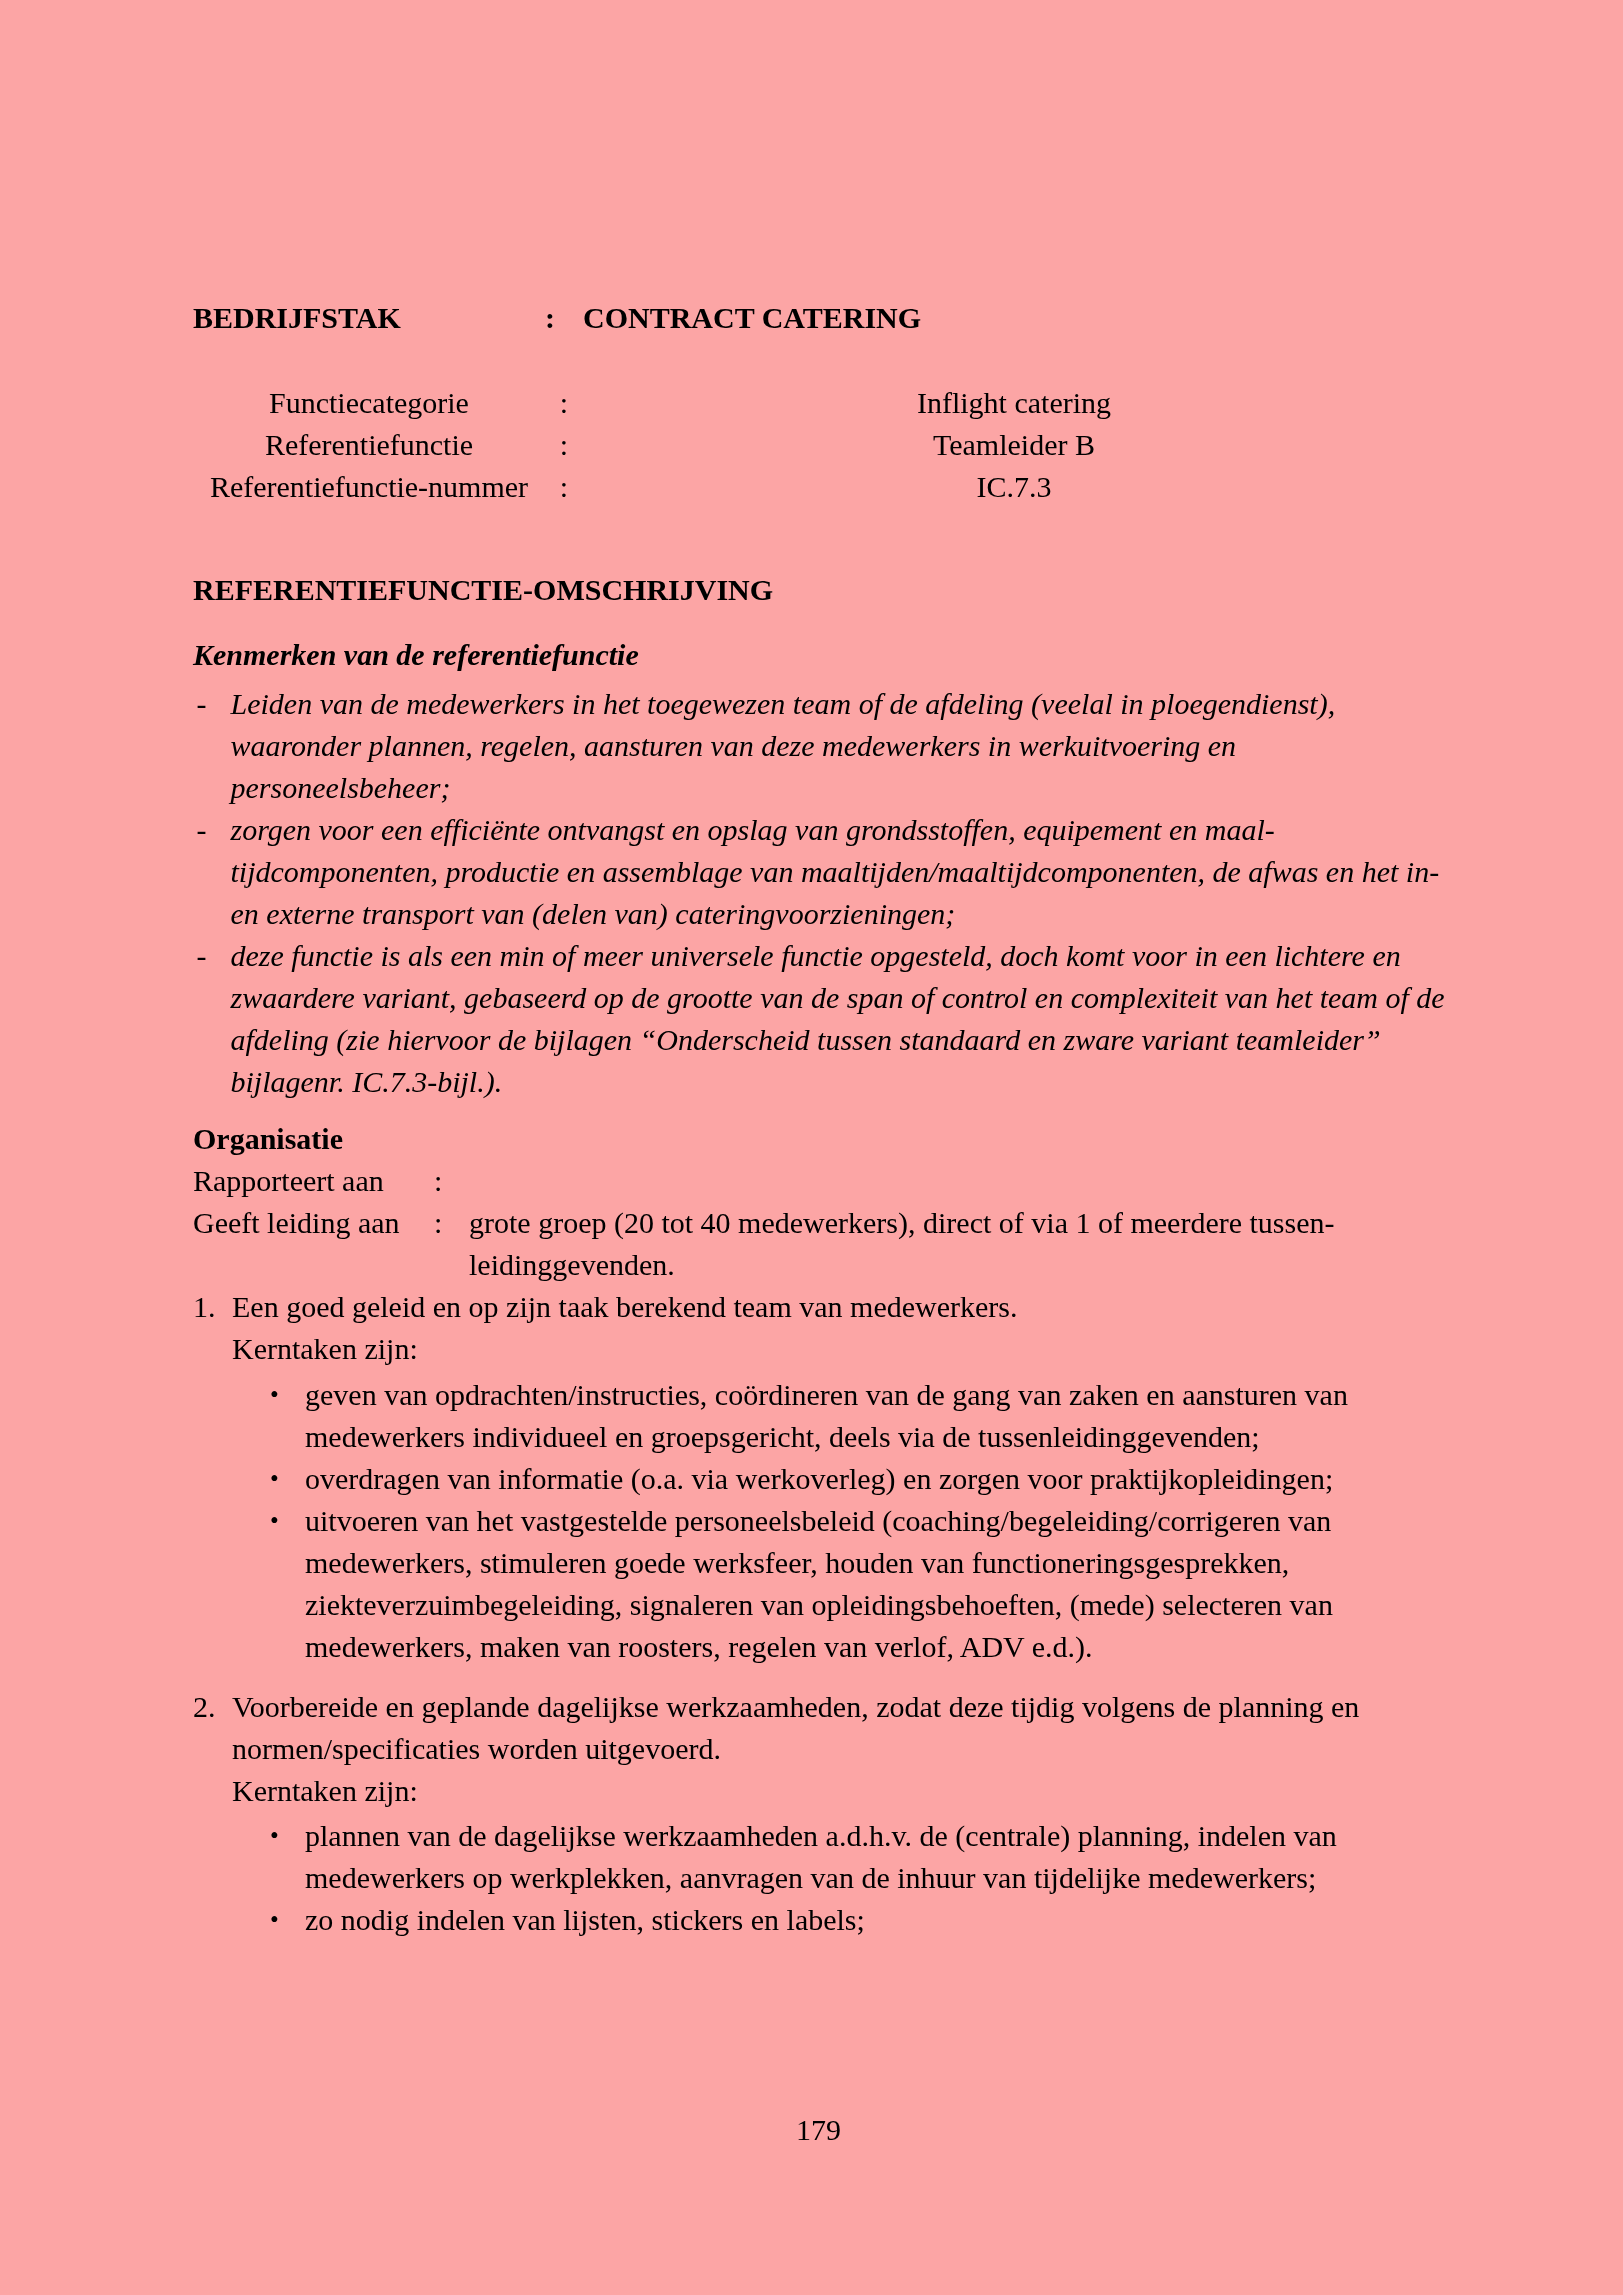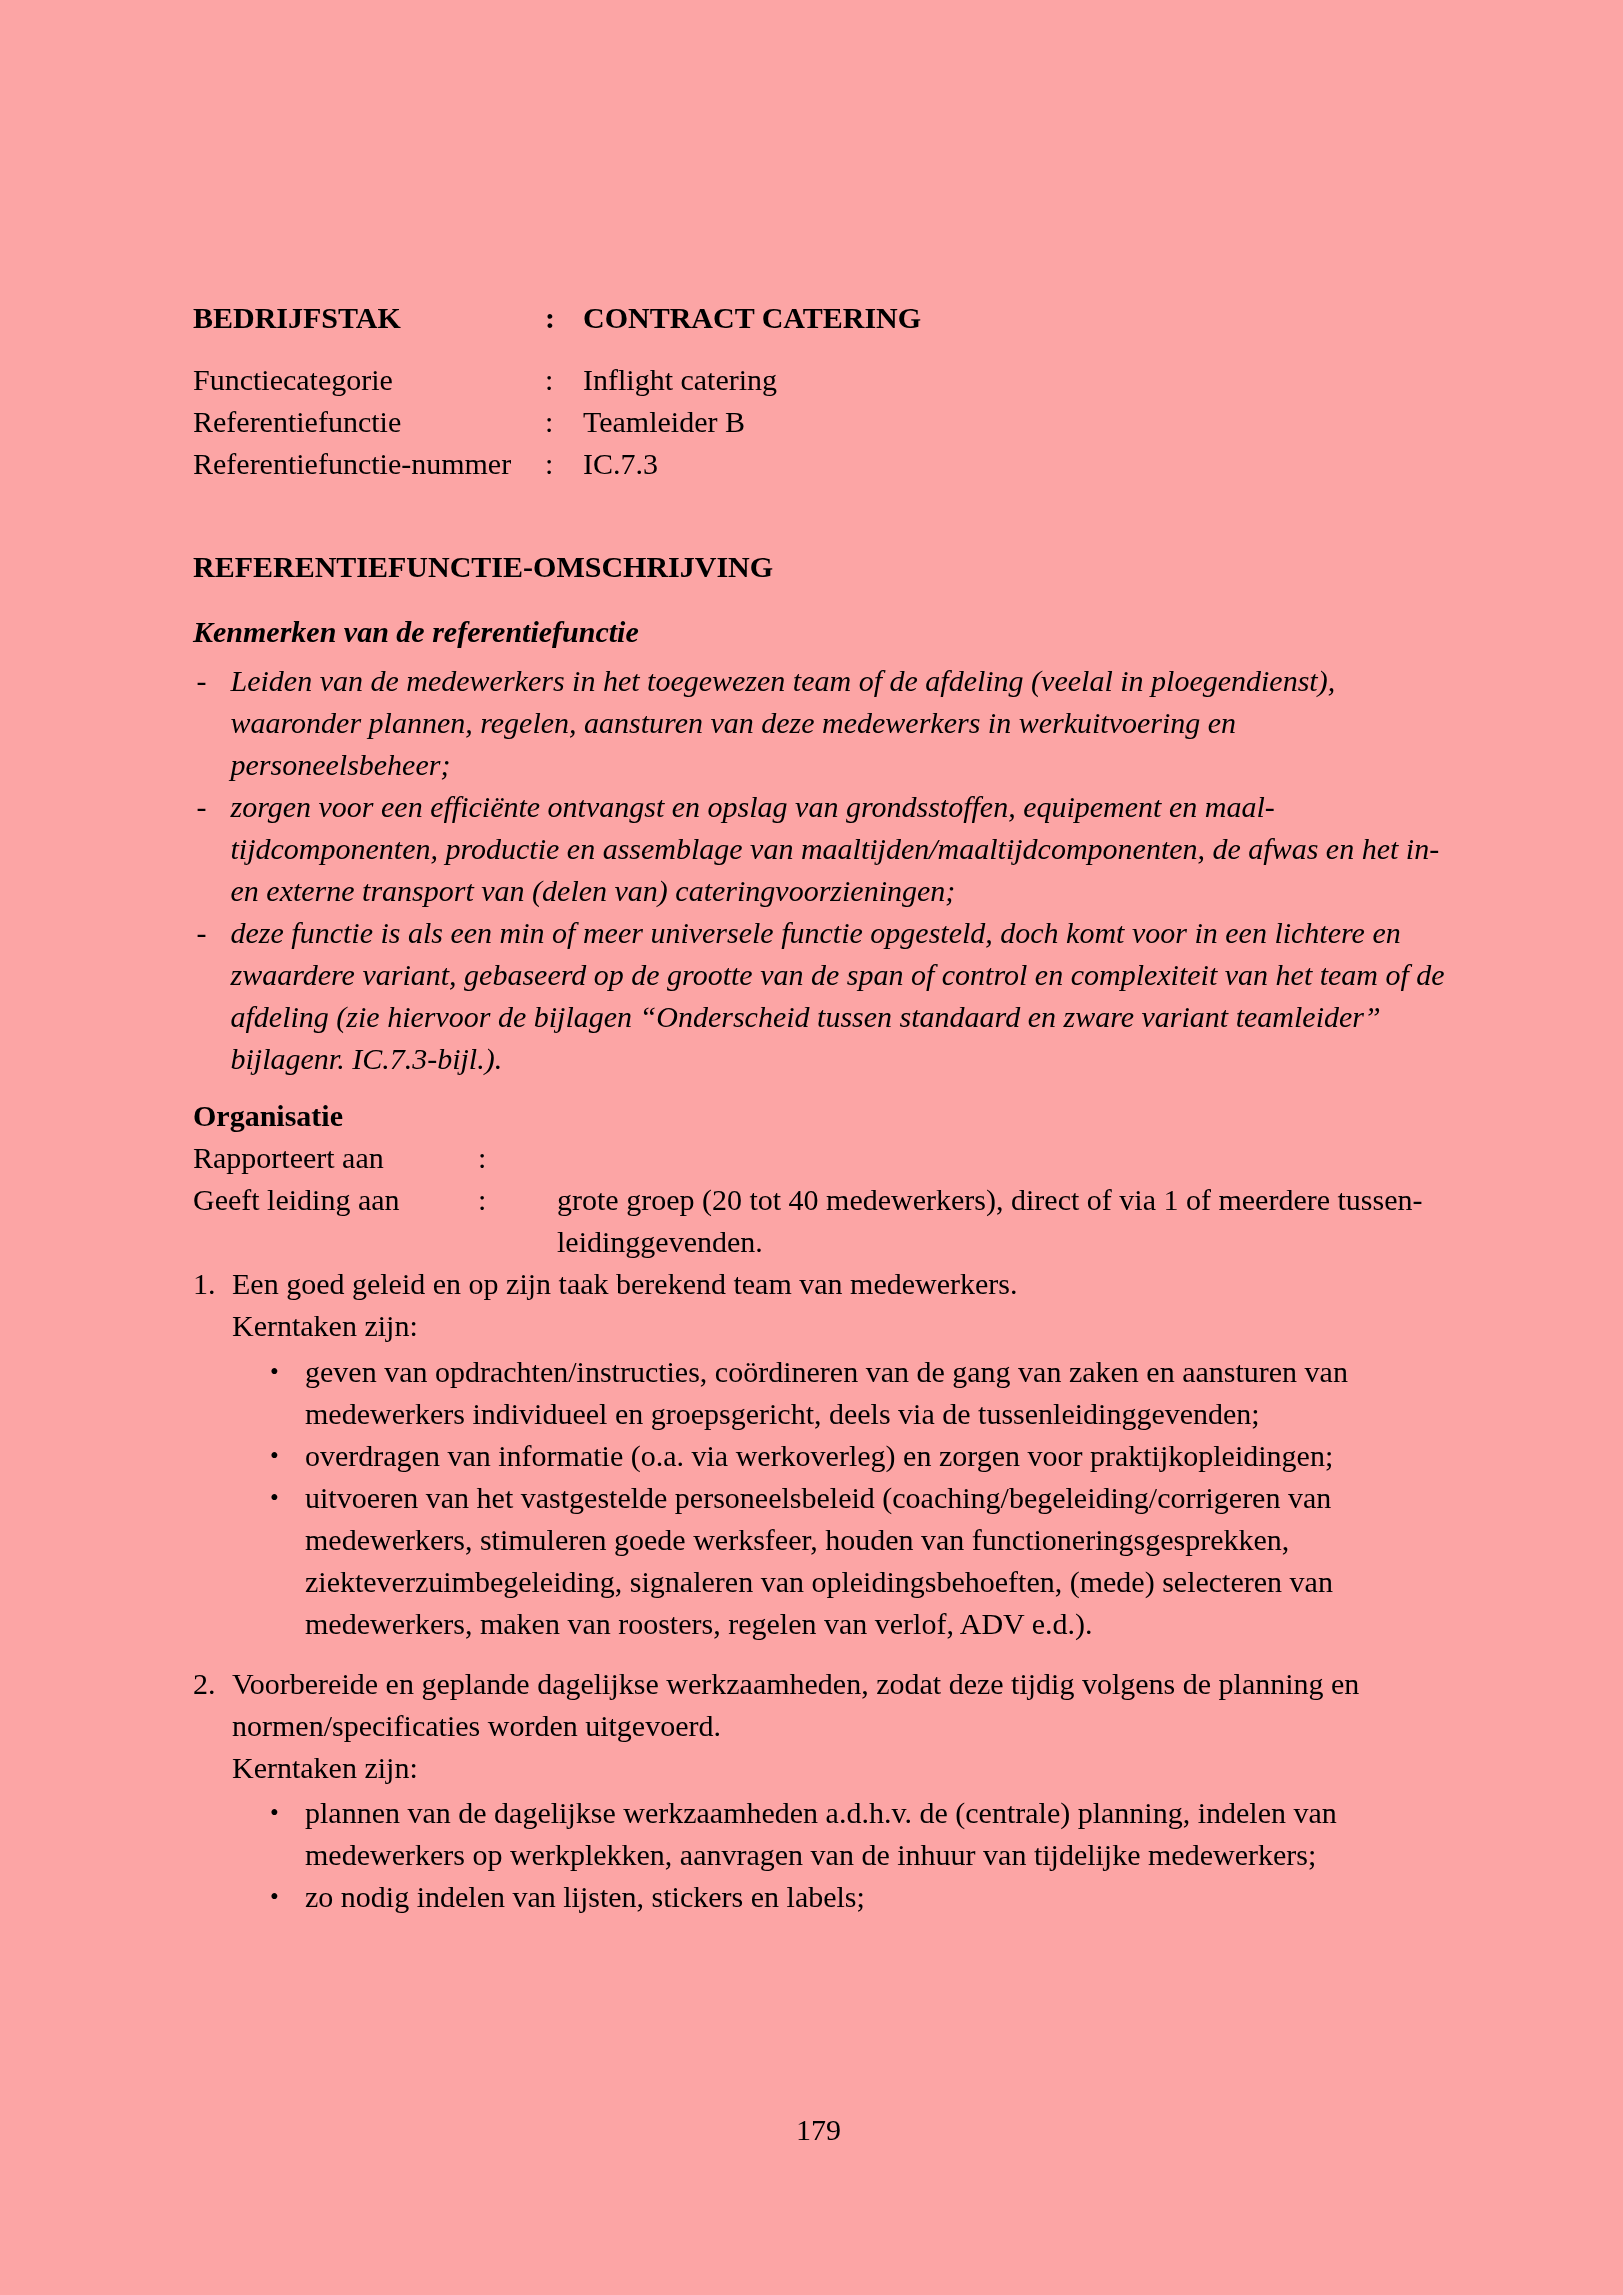--- a/index.html
+++ b/index.html
@@ -21,40 +21,39 @@
     top: 297px;
     width: 1252px;
   }
   .bold { font-weight: bold; }
 
   
   .hdr-row {
     display: grid;
     grid-template-columns: 352px 38px 1fr;
   }
-  .hdr-group { margin-top: 20px; }
+  .hdr-group { margin-top: 43px; text-align: center; }
 
   
   .doc-title { margin-top: 61px; font-weight: bold; }
   .kenmerken-title { margin-top: 23px; font-weight: bold; font-style: italic; }
 
   
   .dash-list { margin-top: 7px; font-style: italic; }
   .dash-item {
     display: grid;
     grid-template-columns: 34px 1fr;
     padding-left: 3.5px;
   }
 
   
   .org-title { margin-top: 15px; font-weight: bold; }
   .org-row {
     display: grid;
     grid-template-columns: 241px 35px 1fr;
-    gap: 44px;
   }
 
   
   .res-title { margin-top: 27px; font-weight: bold; }
   .num-item { margin-top: 0; }
   .num-item + .num-item { margin-top: 18px; }
   .num-row {
     display: grid;
     grid-template-columns: 39px 1fr;
   }

